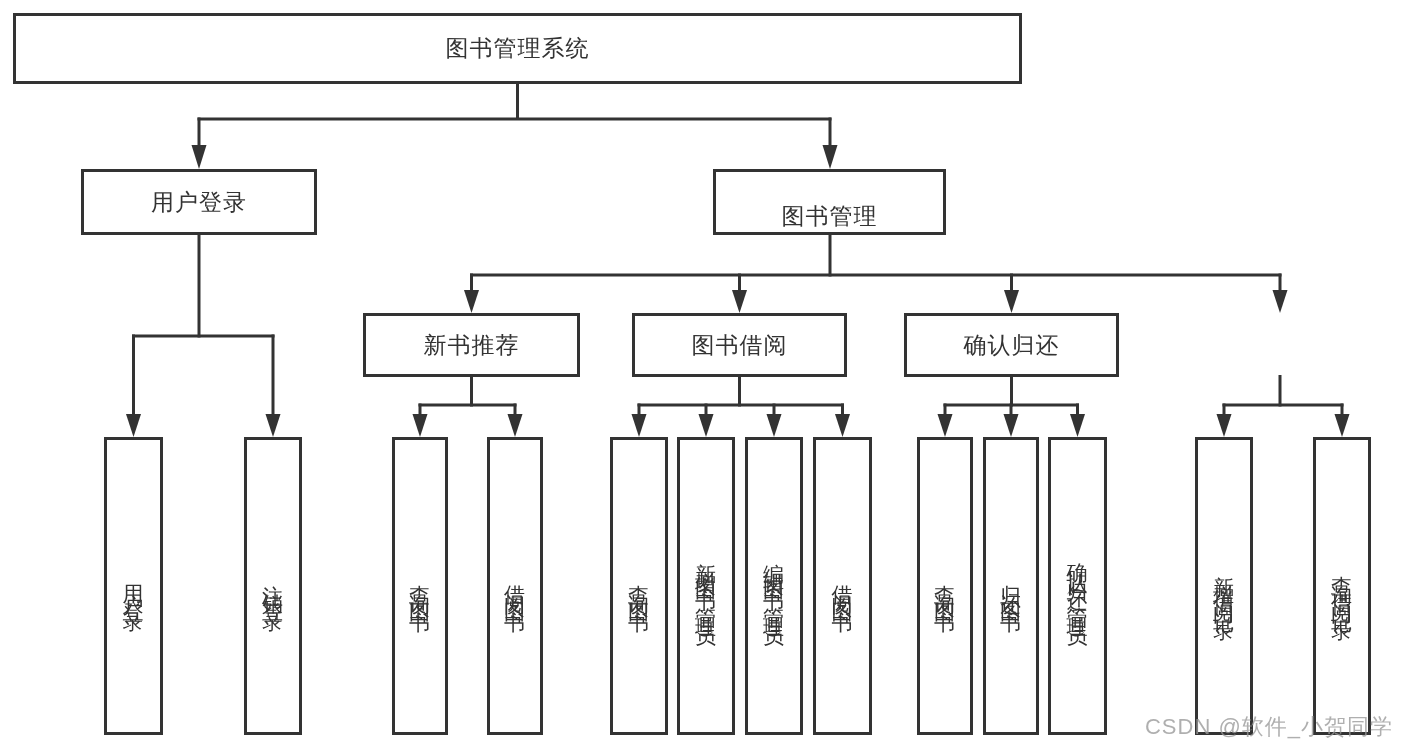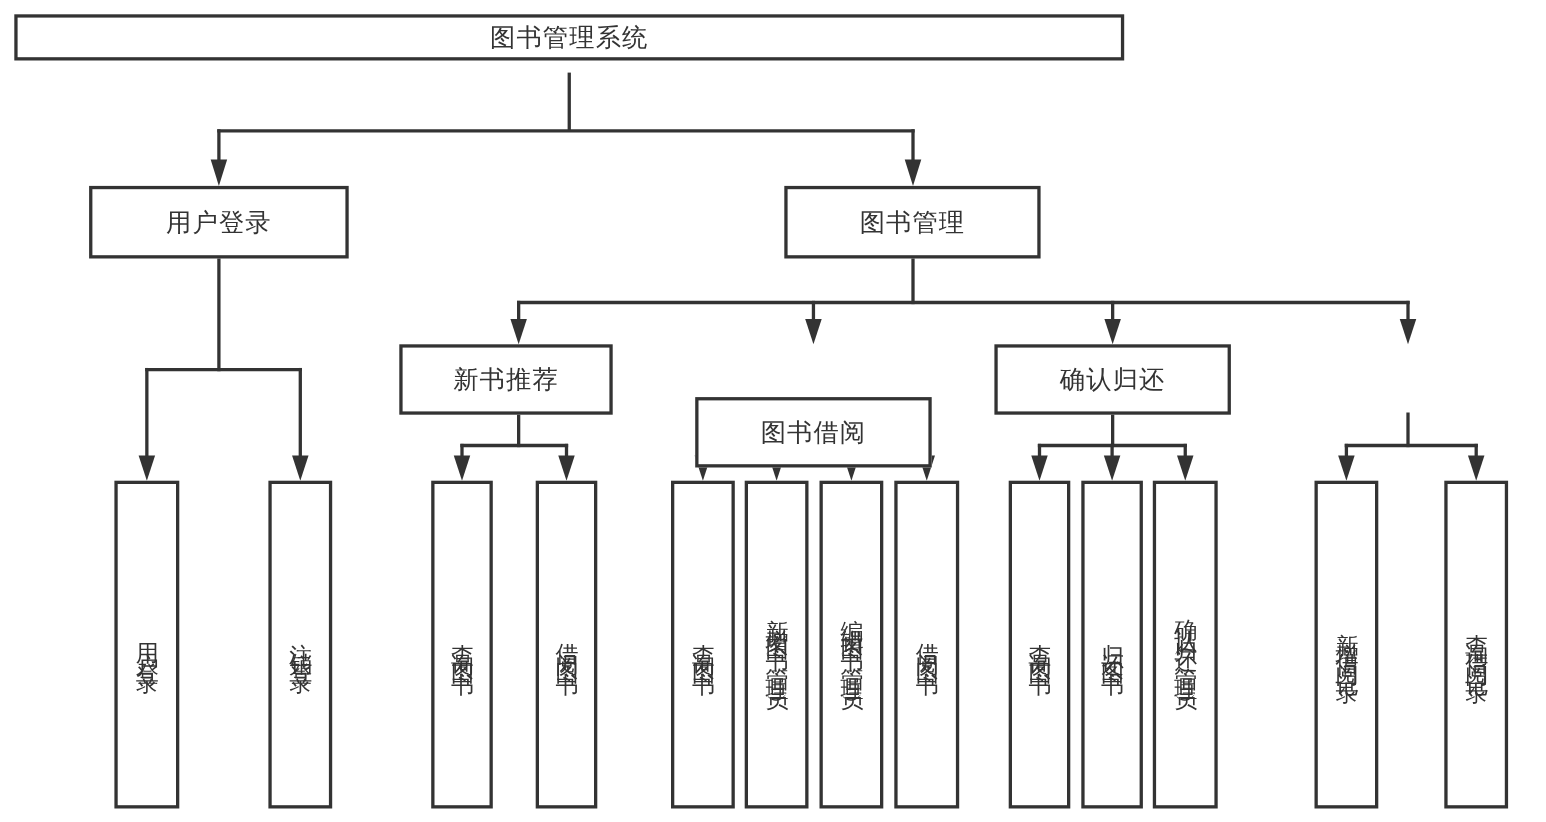--- a/index.html
+++ b/index.html
@@ -87,35 +87,35 @@
       <polygon points="766.5,414 781.5,414 774,437"></polygon>
       <polygon points="835,414 850,414 842.5,437"></polygon>
       <polygon points="937.5,414 952.5,414 945,437"></polygon>
       <polygon points="1003.5,414 1018.5,414 1011,437"></polygon>
       <polygon points="1070,414 1085,414 1077.5,437"></polygon>
       <polygon points="1216.5,414 1231.5,414 1224,437"></polygon>
       <polygon points="1334.5,414 1349.5,414 1342,437"></polygon>
     </g>
   </svg>
 
-  <div class="box h" style="left:13px;top:13px;width:1009px;height:42px;">
+  <div class="box h" style="left:13px;top:13px;width:1009px;height:71px;">
     <span class="label">图书管理系统</span>
   </div>
 
   <div class="box h" style="left:81px;top:169px;width:236px;height:66px;">
     <span class="label">用户登录</span>
   </div>
-  <div class="box h" style="left:713px;top:169px;width:233px;height:66px;">
+  <div class="box h" style="left:713px;top:169px;width:233px;height:66px;align-items:flex-end;">
     <span class="label">图书管理</span>
   </div>
 
-  <div class="box h" style="left:363px;top:313px;width:194px;height:64px;">
+  <div class="box h" style="left:363px;top:313px;width:217px;height:64px;">
     <span class="label">新书推荐</span>
   </div>
-  <div class="box h" style="left:632px;top:313px;width:215px;height:64px;margin-top:48px;">
+  <div class="box h" style="left:632px;top:313px;width:215px;height:64px;">
     <span class="label">图书借阅</span>
   </div>
   <div class="box h" style="left:904px;top:313px;width:215px;height:64px;">
     <span class="label">确认归还</span>
   </div>
 
   <div class="box v" style="left:104px;width:59px;">
     <span class="label">用户登录</span>
   </div>
   <div class="box v" style="left:244px;width:58px;">
@@ -152,14 +152,15 @@
     <span class="label">确认归还（管理员）</span>
   </div>
 
   <div class="box v" style="left:1195px;width:58px;">
     <span class="label">新增借阅记录</span>
   </div>
   <div class="box v" style="left:1313px;width:58px;">
     <span class="label">查询借阅记录</span>
   </div>
 
+  <div class="watermark">CSDN @软件_小贺同学</div>
 
 </div>
 
 </body></html>

